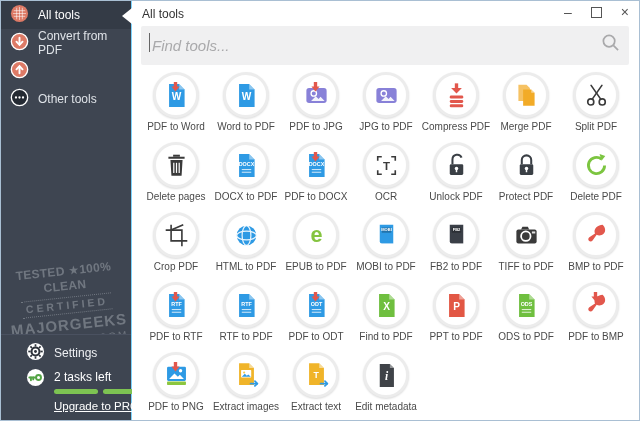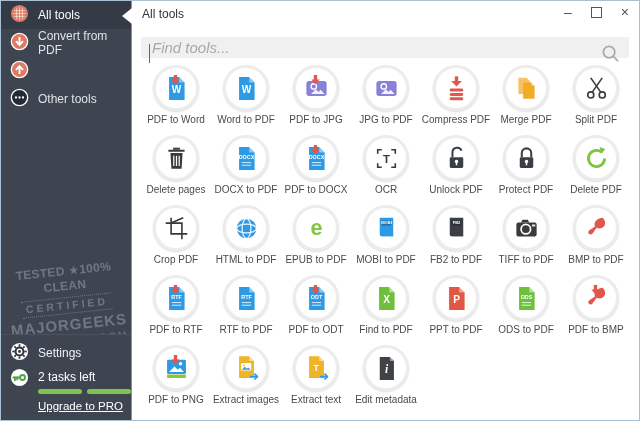--- a/index.html
+++ b/index.html
@@ -1,43 +1,43 @@
 <!DOCTYPE html>
 <html><head>
 <meta charset="utf-8">
 <style>
   html,body{margin:0;padding:0;background:#e8edf2;font-family:"Liberation Sans","DejaVu Sans",sans-serif;}
-  .window{position:relative;width:640px;height:421px;background:#f97316;border:1px solid #a9bfd3;box-sizing:border-box;overflow:hidden;}
+  .window{position:relative;width:640px;height:421px;background:#7dd3fc;border:1px solid #a9bfd3;box-sizing:border-box;overflow:hidden;}
   
   .sidebar{position:absolute;left:0;top:0;bottom:0;width:130px;background:#3e4551;}
   .nav-item{height:28px;display:flex;align-items:center;gap:9px;padding-left:9px;color:#dfe3e8;font-size:12px;cursor:default;}
   .nav-item.selected{background:#343b46;color:#fff;}
   .nav-item svg{flex:0 0 auto;}
   .notch{position:absolute;left:121px;top:7px;width:0;height:0;border-top:8px solid transparent;border-bottom:8px solid transparent;border-right:10px solid #fff;z-index:3;}
   .watermark{position:absolute;left:-2px;top:263px;width:136px;text-align:center;transform:rotate(-6deg);color:#9aa0a8;opacity:.55;pointer-events:none;line-height:1.25;}
   .wm1{font-size:12px;font-weight:bold;letter-spacing:.3px;}
   .wm2{font-size:10.5px;font-weight:bold;letter-spacing:3px;border-top:1px dotted currentColor;border-bottom:1px dotted currentColor;display:inline-block;padding:1px 4px;margin:2px 0;}
   .wm3{font-size:15px;font-weight:bold;letter-spacing:1px;}
   .wm4{font-size:10px;letter-spacing:2px;text-align:right;padding-right:10px;}
-  .sidebar-bottom{position:absolute;left:0;right:0;bottom:0;border-top:1px solid #4a5160;padding:5px 0 8px 0;background:#3e4551;}
+  .sidebar-bottom{position:absolute;left:0;right:0;bottom:0;border-top:1px solid #4a5160;padding:5px 0 8px 16px;background:#3e4551;}
   .settings-row{height:26px;display:flex;align-items:center;gap:9px;padding-left:9px;color:#eef0f3;font-size:12px;}
   .tasks-row{display:flex;gap:9px;padding-left:9px;margin-top:2px;}
   .tasks-col{display:flex;flex-direction:column;}
   .tasks-label{color:#fff;font-size:12px;margin-top:2px;}
   .bars{display:flex;gap:5px;margin-top:5px;}
   .bar{width:44px;height:5px;border-radius:3px;background:#7dc352;}
   .upgrade{color:#fff;font-size:11.5px;text-decoration:underline;margin-top:6px;cursor:pointer;}
   
   .main{position:absolute;left:131px;top:0;right:0;bottom:0;background:#fff;}
   .titlebar{position:relative;height:23px;}
   .page-title{position:absolute;left:10px;top:6px;font-size:12px;color:#333;}
   .win-controls{position:absolute;right:10px;top:3px;display:flex;gap:19px;align-items:center;color:#555;}
   .wc{font-size:14px;line-height:16px;cursor:pointer;}
   .wc-max{width:9px;height:9px;border:1.3px solid #555;cursor:pointer;}
-  .search{position:relative;margin:13px 10px 7px 9px;height:21px;background:#f0f0f1;border-radius:2px;}
+  .search{position:relative;margin:2px 10px 7px 9px;height:39px;background:#f0f0f1;border-radius:2px;}
   .search input{position:absolute;inset:0;width:100%;height:100%;background:transparent;border:none;outline:none;padding:0 34px 0 11px;font-family:"Liberation Sans","DejaVu Sans",sans-serif;font-size:15px;font-style:italic;color:#777;box-sizing:border-box;}
   .search input::placeholder{color:#a9a9ab;font-style:italic;}
   .caret{position:absolute;left:8px;top:7px;width:1px;height:19px;background:#666;}
   .mag{position:absolute;right:9px;top:7px;}
   .grid{display:grid;grid-template-columns:repeat(7,70px);grid-auto-rows:70px;padding-left:9px;}
   .tool{display:flex;flex-direction:column;align-items:center;width:70px;cursor:pointer;}
   .circle{width:46px;height:46px;border-radius:50%;background:#fff;border:3px solid #ececec;box-shadow:0 1px 2px rgba(0,0,0,.14);display:flex;align-items:center;justify-content:center;box-sizing:border-box;}
   .tool-label{font-size:10px;color:#4a4a4a;margin-top:3px;white-space:nowrap;}
 </style>
 </head>

